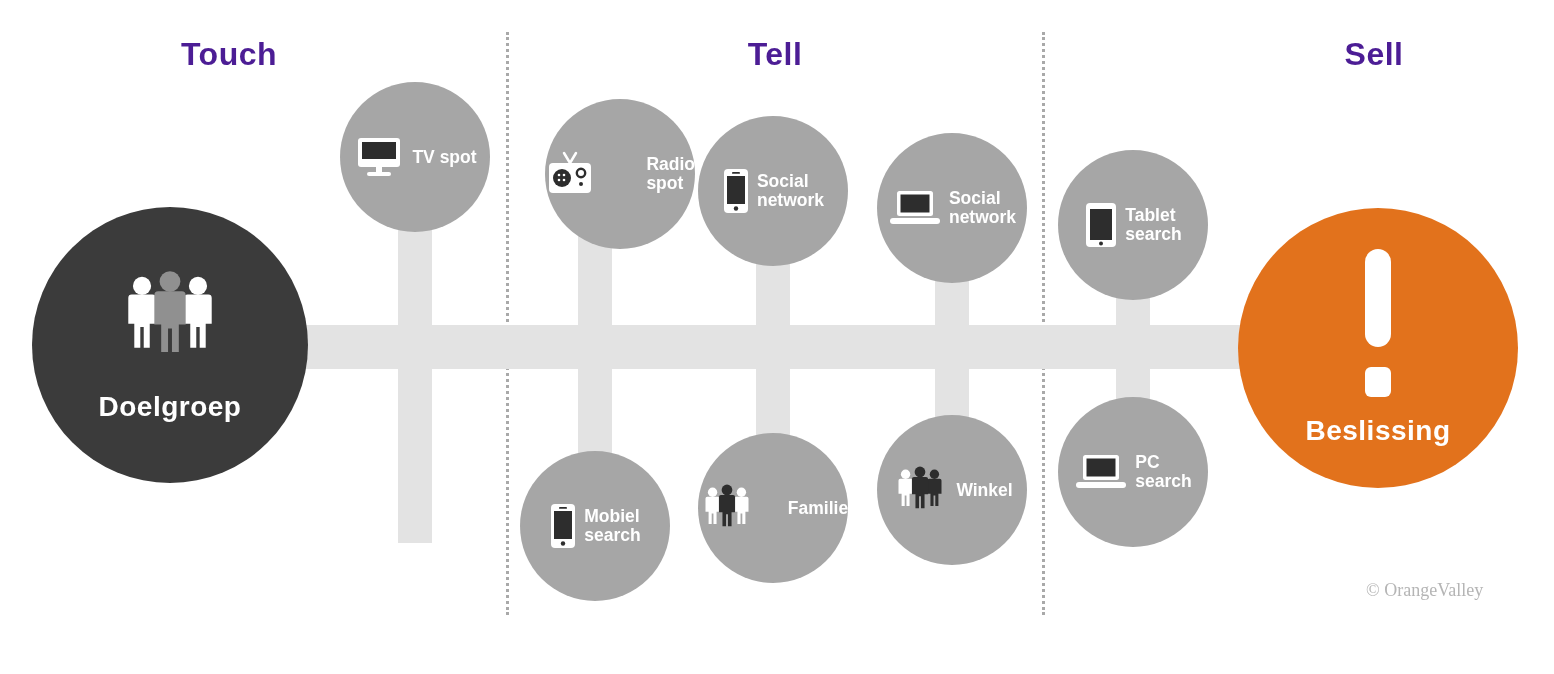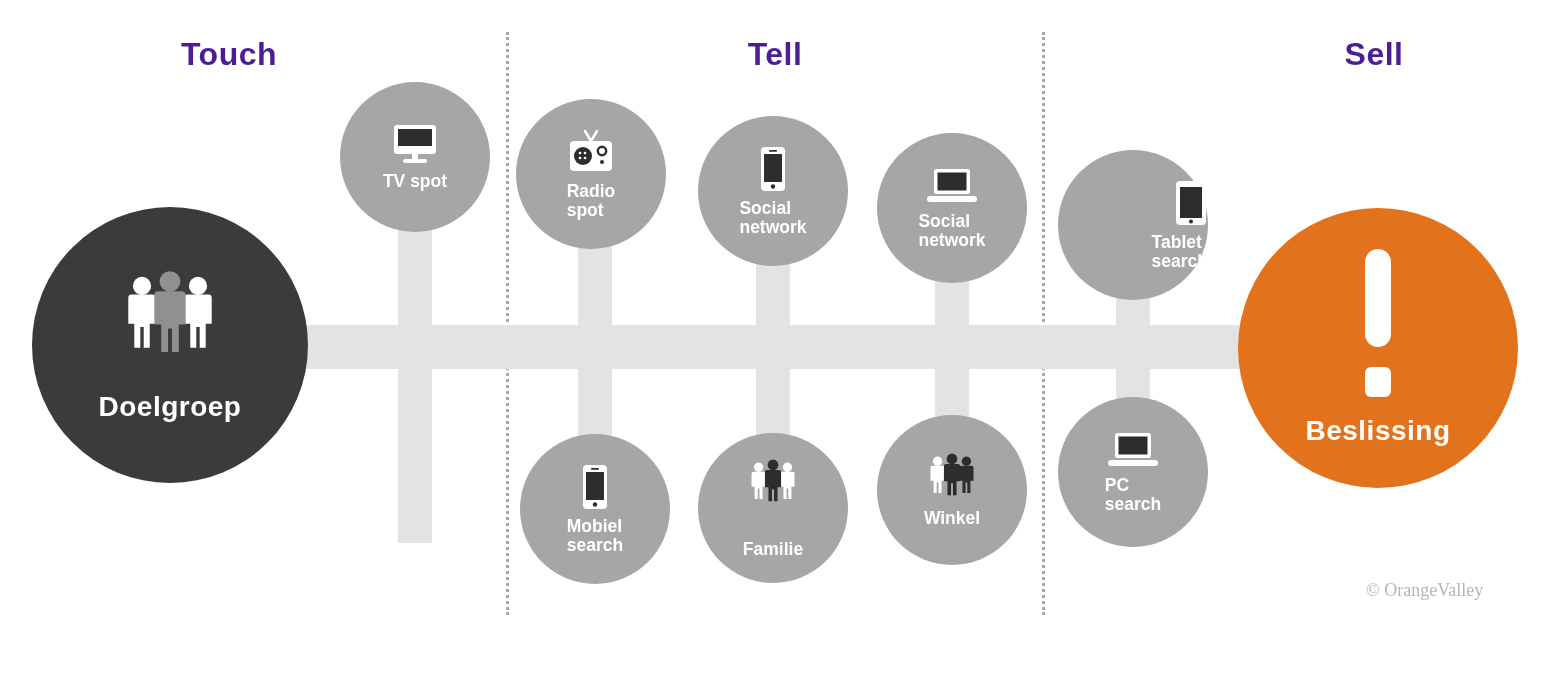--- a/index.html
+++ b/index.html
@@ -32,21 +32,21 @@
   }
   .vconn{
     position:absolute; width:34px;
     background:#e3e3e3; z-index:1;
   }
 
   .node{
     position:absolute; width:150px; height:150px;
     border-radius:50%;
     background:#a6a6a6;
-    display:flex; flex-direction:column;
+    display:flex; flex-direction:row;
     align-items:center; justify-content:center;
     gap:7px; z-index:2;
   }
   .node-icon{ display:block; line-height:0; }
   .node-label{
     color:#ffffff; font-weight:bold; font-size:17.5px;
     line-height:1.08; white-space:pre-line; text-align:left;
   }
 
   .endpoint{
@@ -133,21 +133,21 @@
       <svg width="52" height="42" viewBox="0 0 52 42">
         <rect x="5" y="2" width="42" height="29" rx="3" fill="#ffffff"></rect>
         <rect x="9" y="6" width="34" height="17" fill="#2d2d2d"></rect>
         <rect x="23" y="31" width="6" height="5" fill="#ffffff"></rect>
         <rect x="14" y="36" width="24" height="4" rx="2" fill="#ffffff"></rect>
       </svg>
     </span>
     <span class="node-label">TV spot</span>
   </div>
 
-  <div class="node" style="left:516px; top:99px;">
+  <div class="node" style="left:545px; top:99px;justify-content:space-between;">
     <span class="node-icon">
       <svg width="50" height="46" viewBox="0 0 50 46">
         <path d="M25 12 L19 2 M25 12 L31 2" stroke="#ffffff" stroke-width="2.5" fill="none" stroke-linecap="round"></path>
         <rect x="4" y="12" width="42" height="30" rx="4" fill="#ffffff"></rect>
         <circle cx="17" cy="27" r="9" fill="#2d2d2d"></circle>
         <circle cx="14" cy="24" r="1.3" fill="#ffffff"></circle>
         <circle cx="19" cy="24" r="1.3" fill="#ffffff"></circle>
         <circle cx="14" cy="29" r="1.3" fill="#ffffff"></circle>
         <circle cx="19" cy="29" r="1.3" fill="#ffffff"></circle>
         <circle cx="36" cy="22" r="4.2" fill="none" stroke="#2d2d2d" stroke-width="2.4"></circle>
@@ -176,34 +176,34 @@
       <svg width="54" height="38" viewBox="0 0 54 38">
         <rect x="9" y="2" width="36" height="25" rx="2.5" fill="#ffffff"></rect>
         <rect x="12.5" y="5.5" width="29" height="18" fill="#2d2d2d"></rect>
         <rect x="2" y="29" width="50" height="6" rx="3" fill="#ffffff"></rect>
       </svg>
     </span>
     <span class="node-label">Social
 network</span>
   </div>
 
-  <div class="node" style="left:1058px; top:150px;align-items:flex-end;">
+  <div class="node" style="left:1058px; top:150px;">
     <span class="node-icon">
       <svg width="34" height="46" viewBox="0 0 34 46">
         <rect x="2" y="1" width="30" height="44" rx="4" fill="#ffffff"></rect>
         <rect x="6" y="7" width="22" height="31" fill="#2d2d2d"></rect>
         <circle cx="17" cy="41.5" r="2" fill="#2d2d2d"></circle>
       </svg>
     </span>
     <span class="node-label">Tablet
 search</span>
   </div>
 
 
-  <div class="node" style="left:520px; top:434px;">
+  <div class="node" style="left:520px; top:451px;">
     <span class="node-icon">
       <svg width="28" height="46" viewBox="0 0 28 46">
         <rect x="2" y="1" width="24" height="44" rx="4" fill="#ffffff"></rect>
         <rect x="5" y="8" width="18" height="28" fill="#2d2d2d"></rect>
         <rect x="10" y="4" width="8" height="1.8" rx="0.9" fill="#2d2d2d"></rect>
         <circle cx="14" cy="40.5" r="2.2" fill="#2d2d2d"></circle>
       </svg>
     </span>
     <span class="node-label">Mobiel
 search</span>

